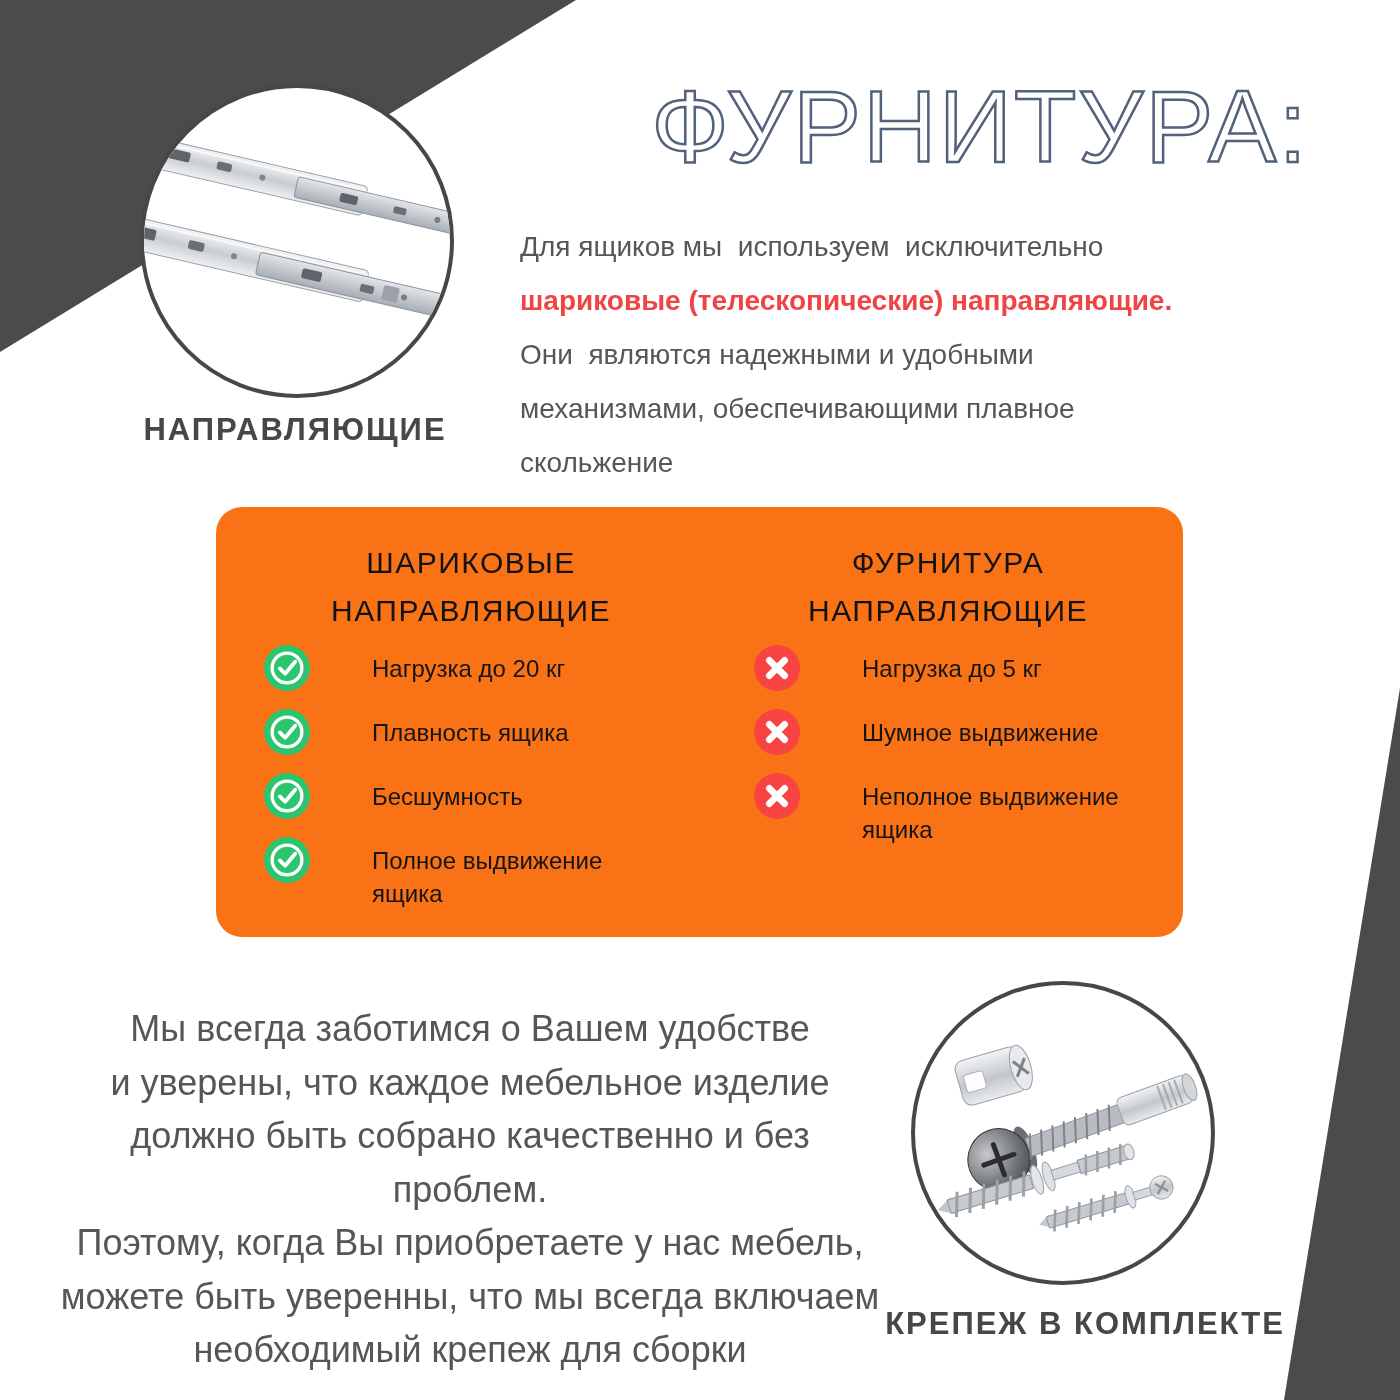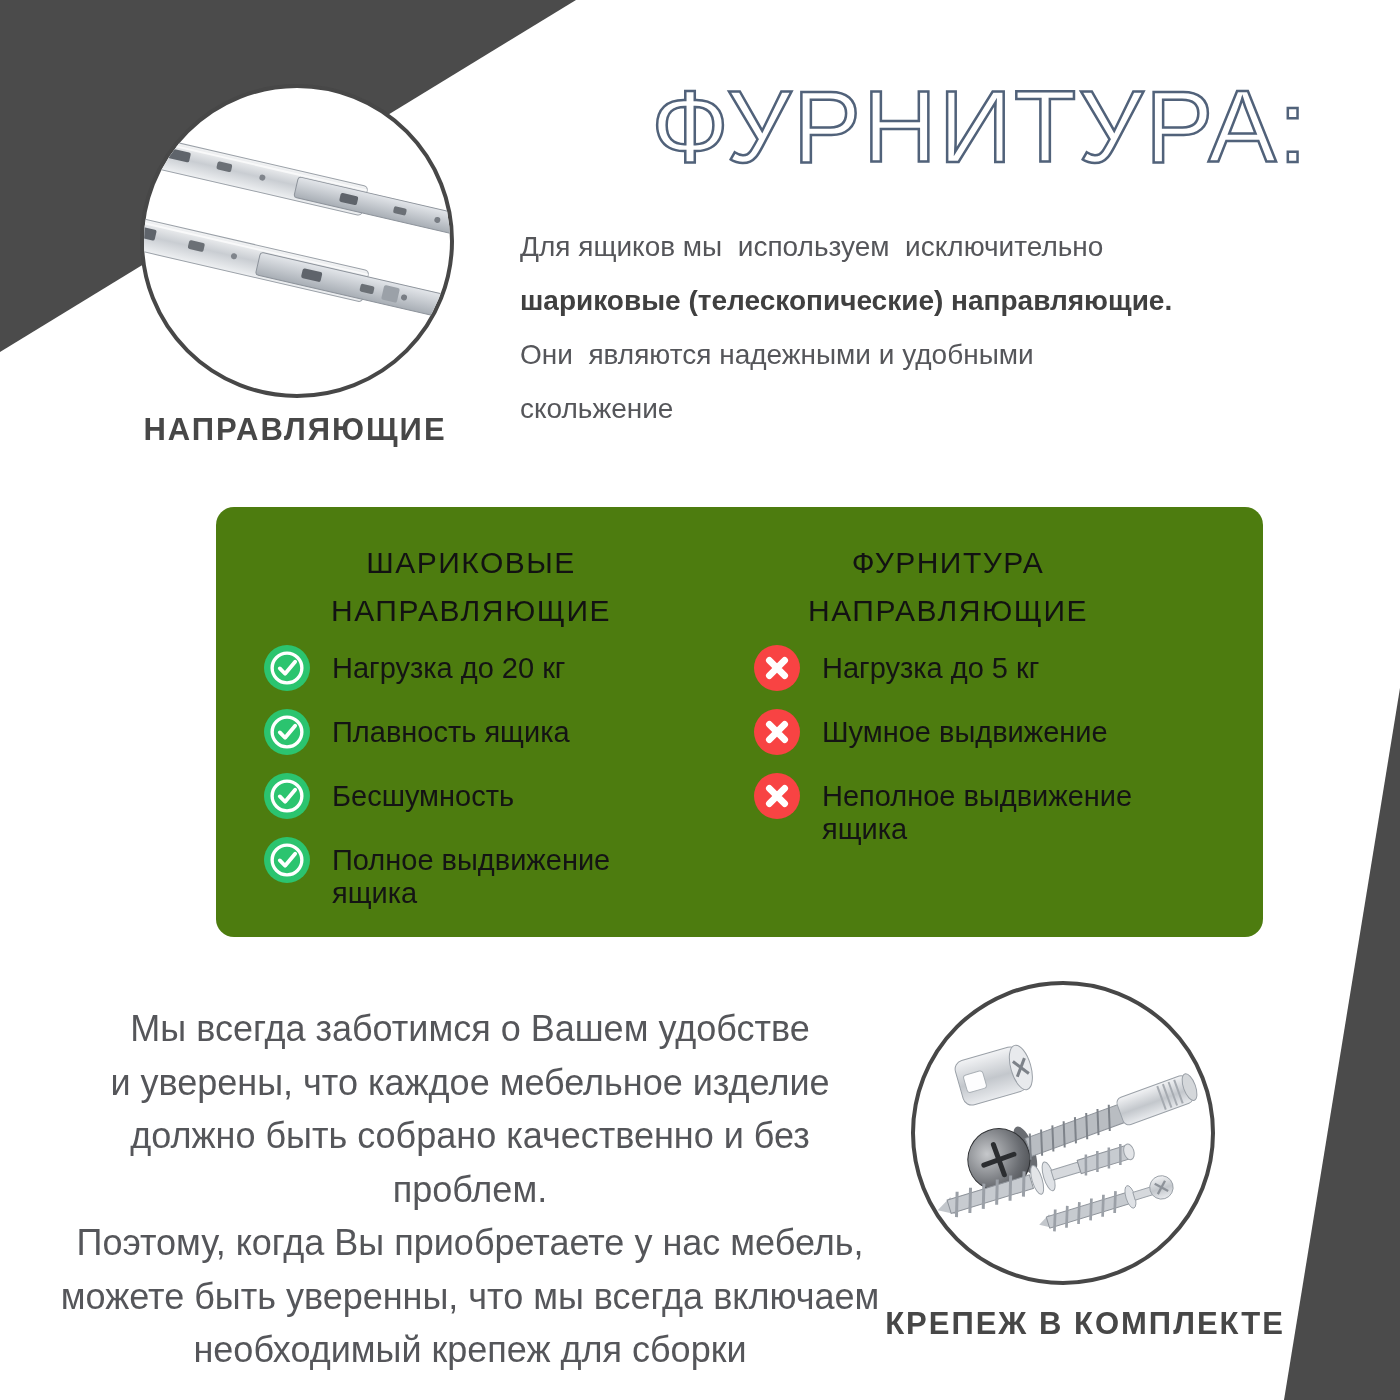--- a/index.html
+++ b/index.html
@@ -35,43 +35,43 @@
   }
   #caption-slides    { left:95px;  top:412px;  width:400px; }
   #caption-fasteners { left:885px; top:1306px; width:400px; }
 
   
   .intro {
     position:absolute; left:520px; top:220px; width:745px; z-index:2;
     font-size:28px; line-height:54px; color:#55565a;
   }
   .intro .line { display:block; white-space:pre-wrap; }
-  .intro .bold { font-weight:bold; color:#404040; }
+  .intro .bold { font-weight:bold; color:#ef4444; }
 
   
   .card {
-    position:absolute; left:216px; top:507px; width:1047px; height:430px;
-    background:#4d7c0f; border-radius:18px; z-index:2;
+    position:absolute; left:216px; top:507px; width:967px; height:430px;
+    background:#f97316; border-radius:26px; z-index:2;
   }
   .col-title {
     position:absolute; top:32px; font-size:30px; letter-spacing:1.5px;
     color:#121212; text-align:center; white-space:pre-line; line-height:48px;
   }
   #ball-title   { left:78px;  width:354px; }
   #roller-title { left:545px; width:374px; }
   .items {
     position:absolute; top:138px; display:flex; flex-direction:column; gap:18px;
   }
   #ball-items   { left:48px;  width:440px; }
   #roller-items { left:538px; width:424px; }
   .item { display:flex; gap:22px; align-items:flex-start; }
   .item .icon { width:46px; height:46px; flex:0 0 46px; }
   .item .txt {
-    font-size:29px; line-height:33px; color:#141414;
-    white-space:pre-line; padding-top:7px;
+    font-size:24px; line-height:33px; color:#141414;
+    white-space:pre-line; padding-top:7px;margin-left:40px;
   }
 
   
   .outro {
     position:absolute; left:58px; top:1002px; width:824px; z-index:2;
     text-align:center; font-size:36px; line-height:53.5px; color:#55565a;
     white-space:pre-line;
   }
 </style>
 </head>
@@ -121,20 +121,21 @@
       <line x1="-70" y1="170" x2="230" y2="170" stroke="#ffffff" stroke-width="2" opacity="0.7"></line>
     </g>
   </svg>
 </div>
 <div id="caption-slides" class="caption">НАПРАВЛЯЮЩИЕ</div>
 
 <div class="intro">
   <span class="line">Для ящиков мы  используем  исключительно</span>
   <span class="line bold">шариковые (телескопические) направляющие.</span>
   <span class="line">Они  являются надежными и удобными</span>
+  <span class="line">механизмами, обеспечивающими плавное</span>
   <span class="line">скольжение</span>
 </div>
 
 <div class="card">
   <div id="ball-title" class="col-title">ШАРИКОВЫЕ
 НАПРАВЛЯЮЩИЕ</div>
   <div id="roller-title" class="col-title">ФУРНИТУРА
 НАПРАВЛЯЮЩИЕ</div>
 
   <div id="ball-items" class="items">

